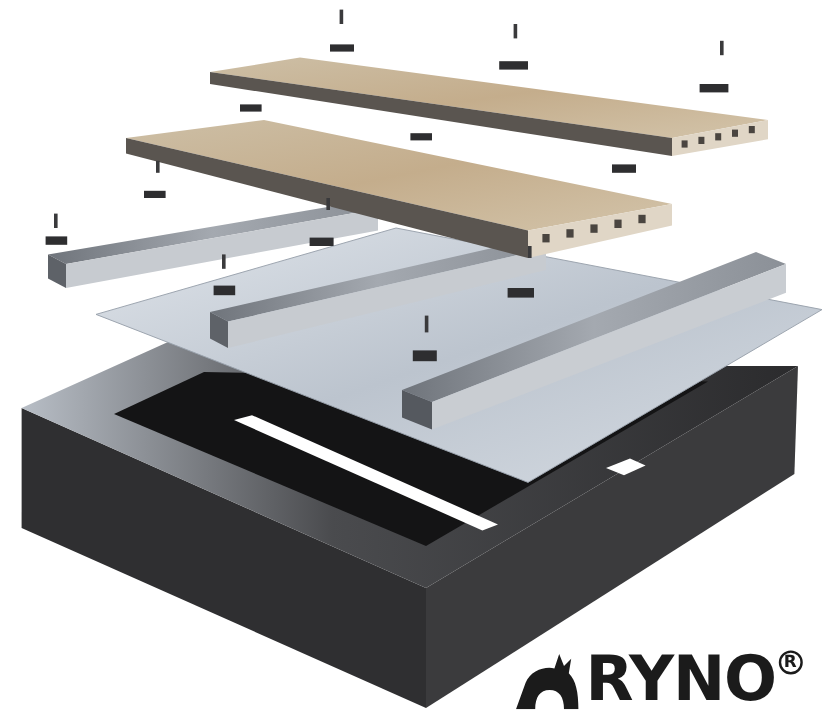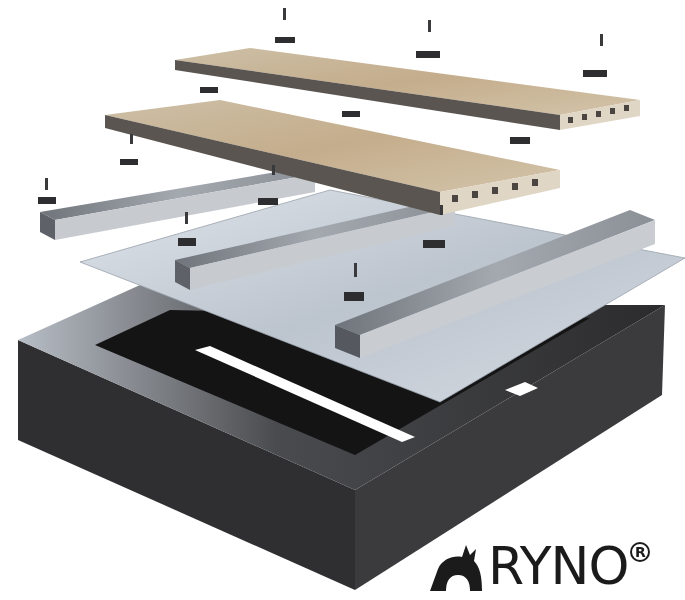--- a/index.html
+++ b/index.html
@@ -1,19 +1,19 @@
 <!DOCTYPE html>
 <html><head>
 <meta charset="utf-8">
 <style>
   html,body{margin:0;padding:0;background:#ffffff;}
   body{width:685px;height:600px;position:relative;overflow:hidden;font-family:"Liberation Sans",sans-serif;}
   #scene{position:absolute;left:0;top:0;width:685px;height:600px;}
   .logo{position:absolute;left:428px;top:536px;height:60px;display:flex;align-items:center;}
-  .logo-text{font-family:"DejaVu Sans",sans-serif;font-weight:normal;font-size:52px;letter-spacing:-1px;color:#1b1b1b;line-height:1;margin-left:4px;text-align:center;}
+  .logo-text{font-family:"DejaVu Sans",sans-serif;font-weight:bold;font-size:52px;letter-spacing:-1px;color:#1b1b1b;line-height:1;margin-left:4px;text-align:center;}
   .logo-reg{font-family:"DejaVu Sans",sans-serif;font-weight:bold;font-size:14px;color:#1b1b1b;align-self:flex-start;margin-top:6px;margin-left:2px;border:2px solid #1b1b1b;border-radius:50%;width:16px;height:16px;display:flex;align-items:center;justify-content:center;line-height:1;}
 </style>
 </head>
 <body>
 
 <svg id="scene" viewBox="0 0 685 600" xmlns="http://www.w3.org/2000/svg">
   <defs>
     <linearGradient id="woodTop" x1="0" y1="0" x2="1" y2="1">
       <stop offset="0" stop-color="#cdbfa6"></stop>
       <stop offset="0.5" stop-color="#c4ad8c"></stop>

